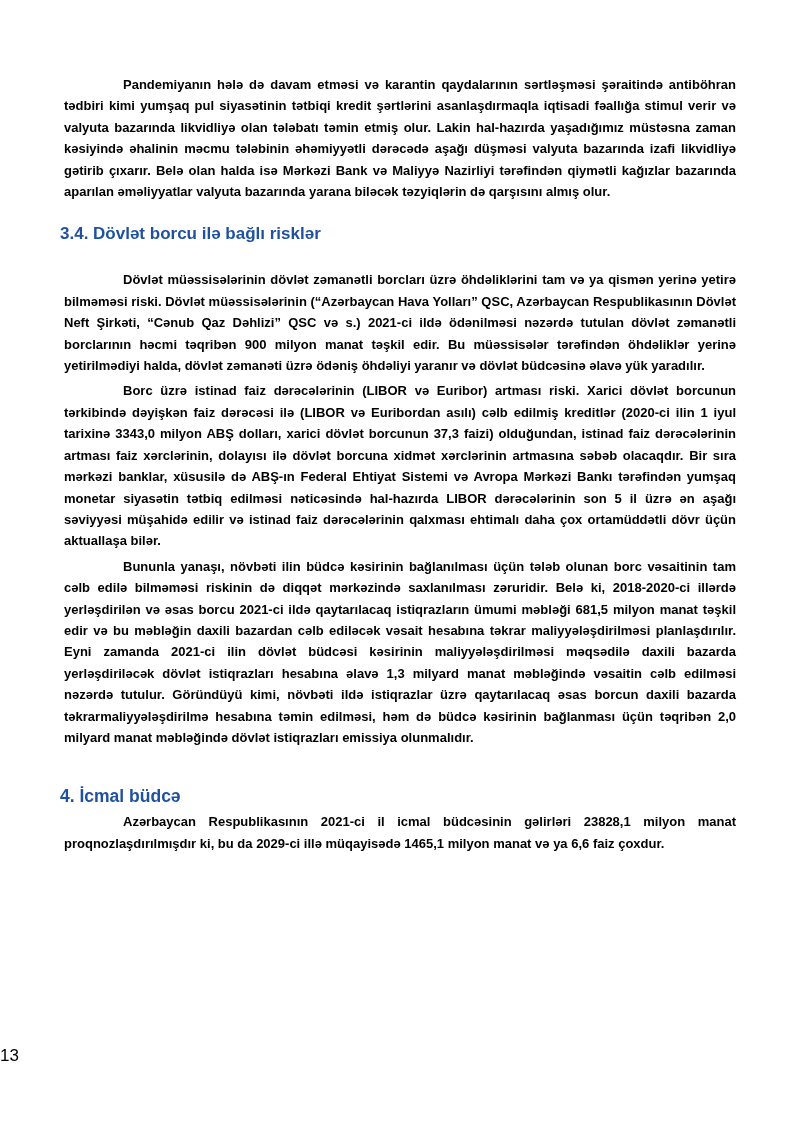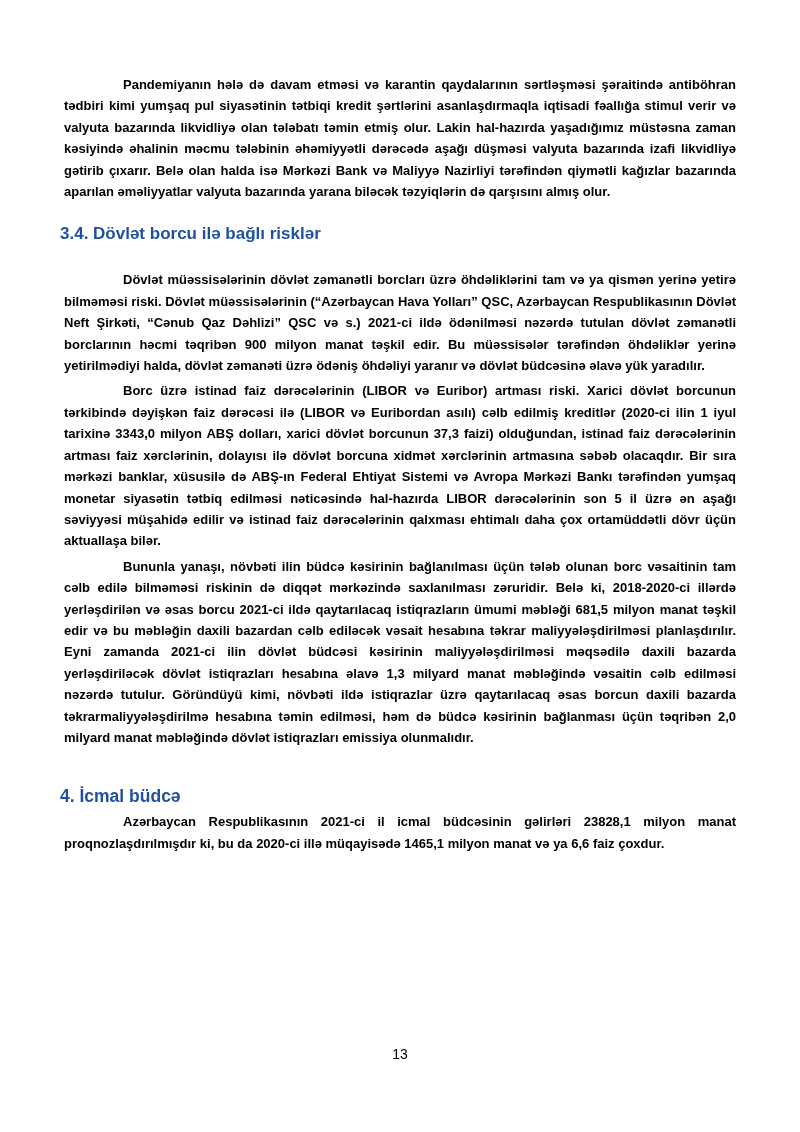--- a/index.html
+++ b/index.html
@@ -48,22 +48,21 @@
   }
   .h41 {
     font-size: 17px;
     margin: 33px 0 26px 0;
   }
   .page-number {
     position: absolute;
     top: 1046px;
     left: 0;
     width: 100%;
-    text-align: center;
-    font-size: 14px;
+    font-size: 17px;
     color: var(--body_text, #000000);
   }
 </style>
 </head>
 <body>
 
 <div class="page">
   <div class="content">
 
     <p class="body"><span>Pandemiyanın hələ də davam etməsi və karantin qaydalarının sərtləşməsi şəraitində antiböhran tədbiri kimi yumşaq pul siyasətinin tətbiqi kredit şərtlərini asanlaşdırmaqla iqtisadi fəallığa stimul verir və valyuta bazarında likvidliyə olan tələbatı təmin etmiş olur. Lakin hal-hazırda yaşadığımız müstəsna zaman kəsiyində əhalinin məcmu tələbinin əhəmiyyətli dərəcədə aşağı düşməsi valyuta bazarında izafi likvidliyə gətirib çıxarır. Belə olan halda isə Mərkəzi Bank və Maliyyə Nazirliyi tərəfindən qiymətli kağızlar bazarında aparılan əməliyyatlar valyuta bazarında yarana biləcək təzyiqlərin də qarşısını almış olur.</span></p>
@@ -72,18 +71,18 @@
 
     <p class="body"><b>Dövlət müəssisələrinin dövlət zəmanətli borcları üzrə öhdəliklərini tam və ya qismən yerinə yetirə bilməməsi riski</b><span>. Dövlət müəssisələrinin (“Azərbaycan Hava Yolları” QSC, Azərbaycan Respublikasının Dövlət Neft Şirkəti, “Cənub Qaz Dəhlizi” QSC və s.) 2021-ci ildə ödənilməsi nəzərdə tutulan dövlət zəmanətli borclarının həcmi təqribən 900 milyon manat təşkil edir. Bu müəssisələr tərəfindən öhdəliklər yerinə yetirilmədiyi halda, dövlət zəmanəti üzrə ödəniş öhdəliyi yaranır və dövlət büdcəsinə əlavə yük yaradılır.</span></p>
 
     <p class="body"><b>Borc üzrə istinad faiz dərəcələrinin (LIBOR və Euribor) artması riski.</b><span> Xarici dövlət borcunun tərkibində dəyişkən faiz dərəcəsi ilə (LIBOR və Euribordan asılı) cəlb edilmiş kreditlər (2020-ci ilin 1 iyul tarixinə 3343,0 milyon ABŞ dolları, xarici dövlət borcunun 37,3 faizi) olduğundan, istinad faiz dərəcələrinin artması faiz xərclərinin, dolayısı ilə dövlət borcuna xidmət xərclərinin artmasına səbəb olacaqdır. Bir sıra mərkəzi banklar, xüsusilə də ABŞ-ın Federal Ehtiyat Sistemi və Avropa Mərkəzi Bankı tərəfindən yumşaq monetar siyasətin tətbiq edilməsi nəticəsində hal-hazırda LIBOR dərəcələrinin son 5 il üzrə ən aşağı səviyyəsi müşahidə edilir və istinad faiz dərəcələrinin qalxması ehtimalı daha çox ortamüddətli dövr üçün aktuallaşa bilər.</span></p>
 
     <p class="body"><span>Bununla yanaşı, </span><b>növbəti ilin büdcə kəsirinin bağlanılması üçün tələb olunan borc vəsaitinin tam cəlb edilə bilməməsi riski</b><span>nin də diqqət mərkəzində saxlanılması zəruridir. Belə ki, 2018-2020-ci illərdə yerləşdirilən və əsas borcu 2021-ci ildə qaytarılacaq istiqrazların ümumi məbləği 681,5 milyon manat təşkil edir və bu məbləğin daxili bazardan cəlb ediləcək vəsait hesabına təkrar maliyyələşdirilməsi planlaşdırılır. Eyni zamanda 2021-ci ilin dövlət büdcəsi kəsirinin maliyyələşdirilməsi məqsədilə daxili bazarda yerləşdiriləcək dövlət istiqrazları hesabına əlavə 1,3 milyard manat məbləğində vəsaitin cəlb edilməsi nəzərdə tutulur. Göründüyü kimi, növbəti ildə istiqrazlar üzrə qaytarılacaq əsas borcun daxili bazarda təkrarmaliyyələşdirilmə hesabına təmin edilməsi, həm də büdcə kəsirinin bağlanması üçün təqribən 2,0 milyard manat məbləğində dövlət istiqrazları emissiya olunmalıdır.</span></p>
 
     <h1 class="heading h4">4. İcmal büdcə</h1>
 
 
-    <p class="body"><span>Azərbaycan Respublikasının 2021-ci il icmal büdcəsinin gəlirləri 23828,1 milyon manat proqnozlaşdırılmışdır ki, bu da 2020-ci illə müqayisədə 1465,1 milyon manat və ya 6,6 faiz çoxdur.</span></p>
+    <p class="body"><span>Azərbaycan Respublikasının 2021-ci il icmal büdcəsinin gəlirləri 23828,1 milyon manat proqnozlaşdırılmışdır ki, bu da 2029-ci illə müqayisədə 1465,1 milyon manat və ya 6,6 faiz çoxdur.</span></p>
 
   </div>
 
   <div class="page-number">13</div>
 </div>
 
 </body></html>

